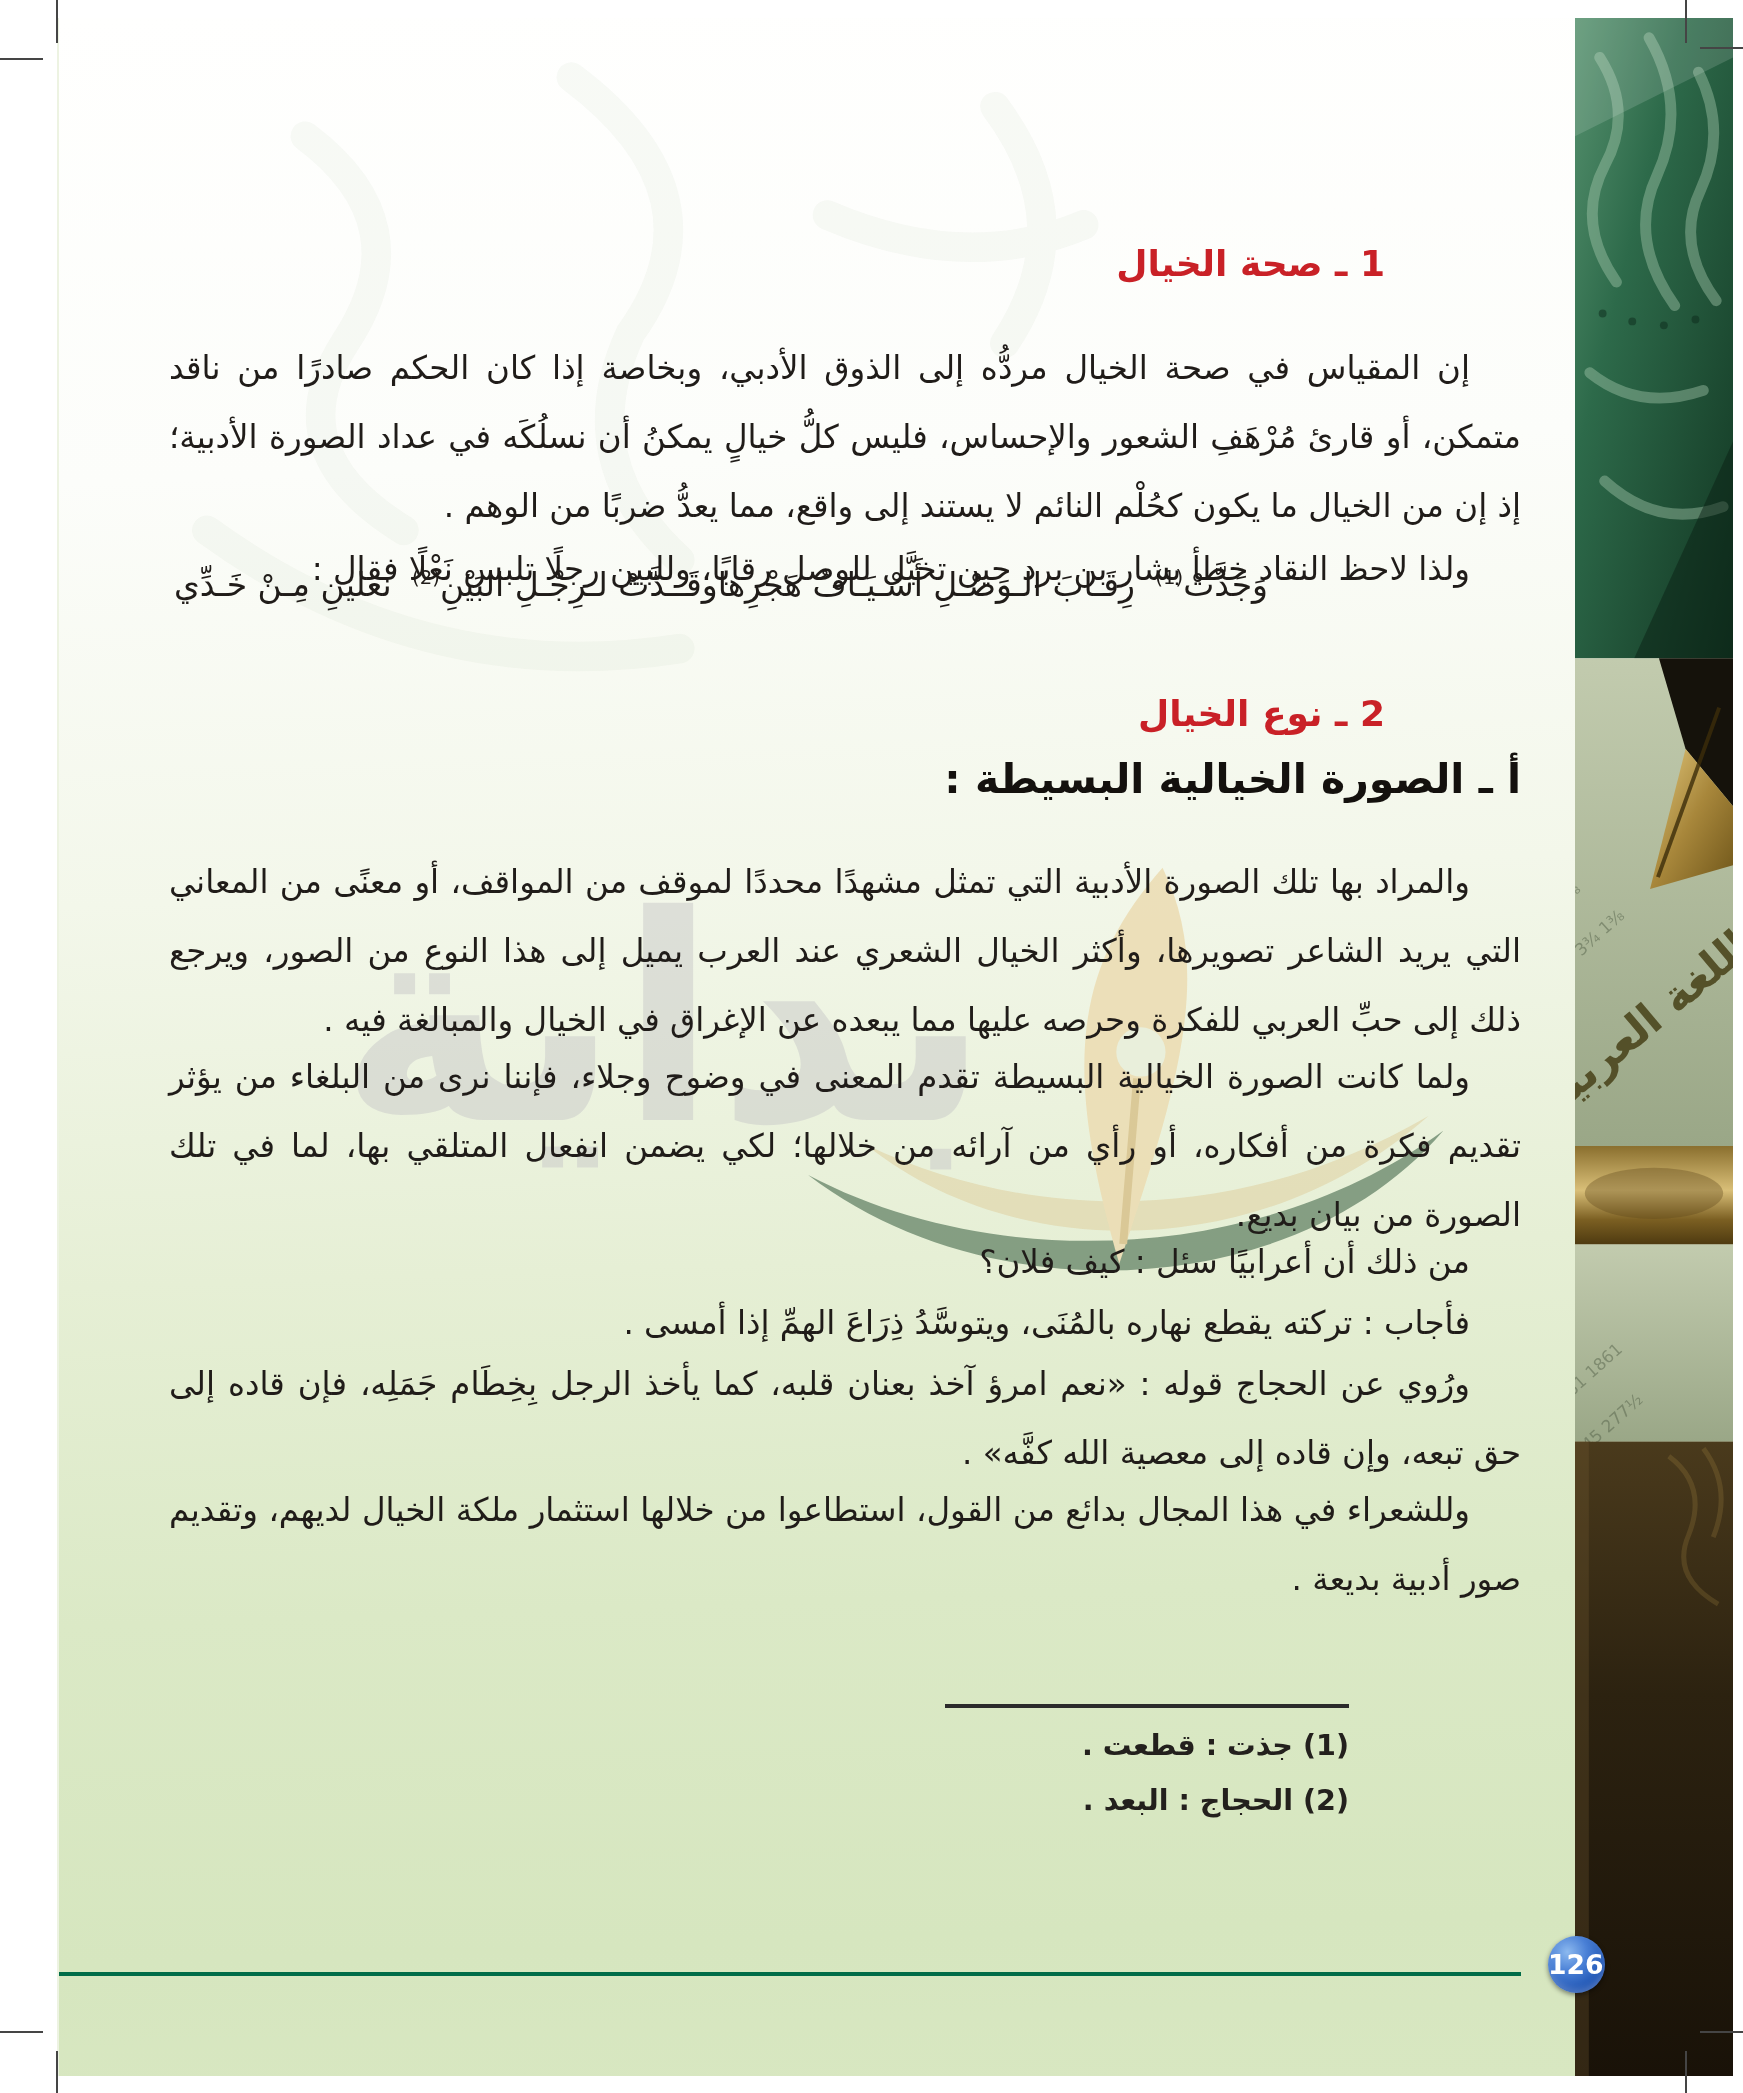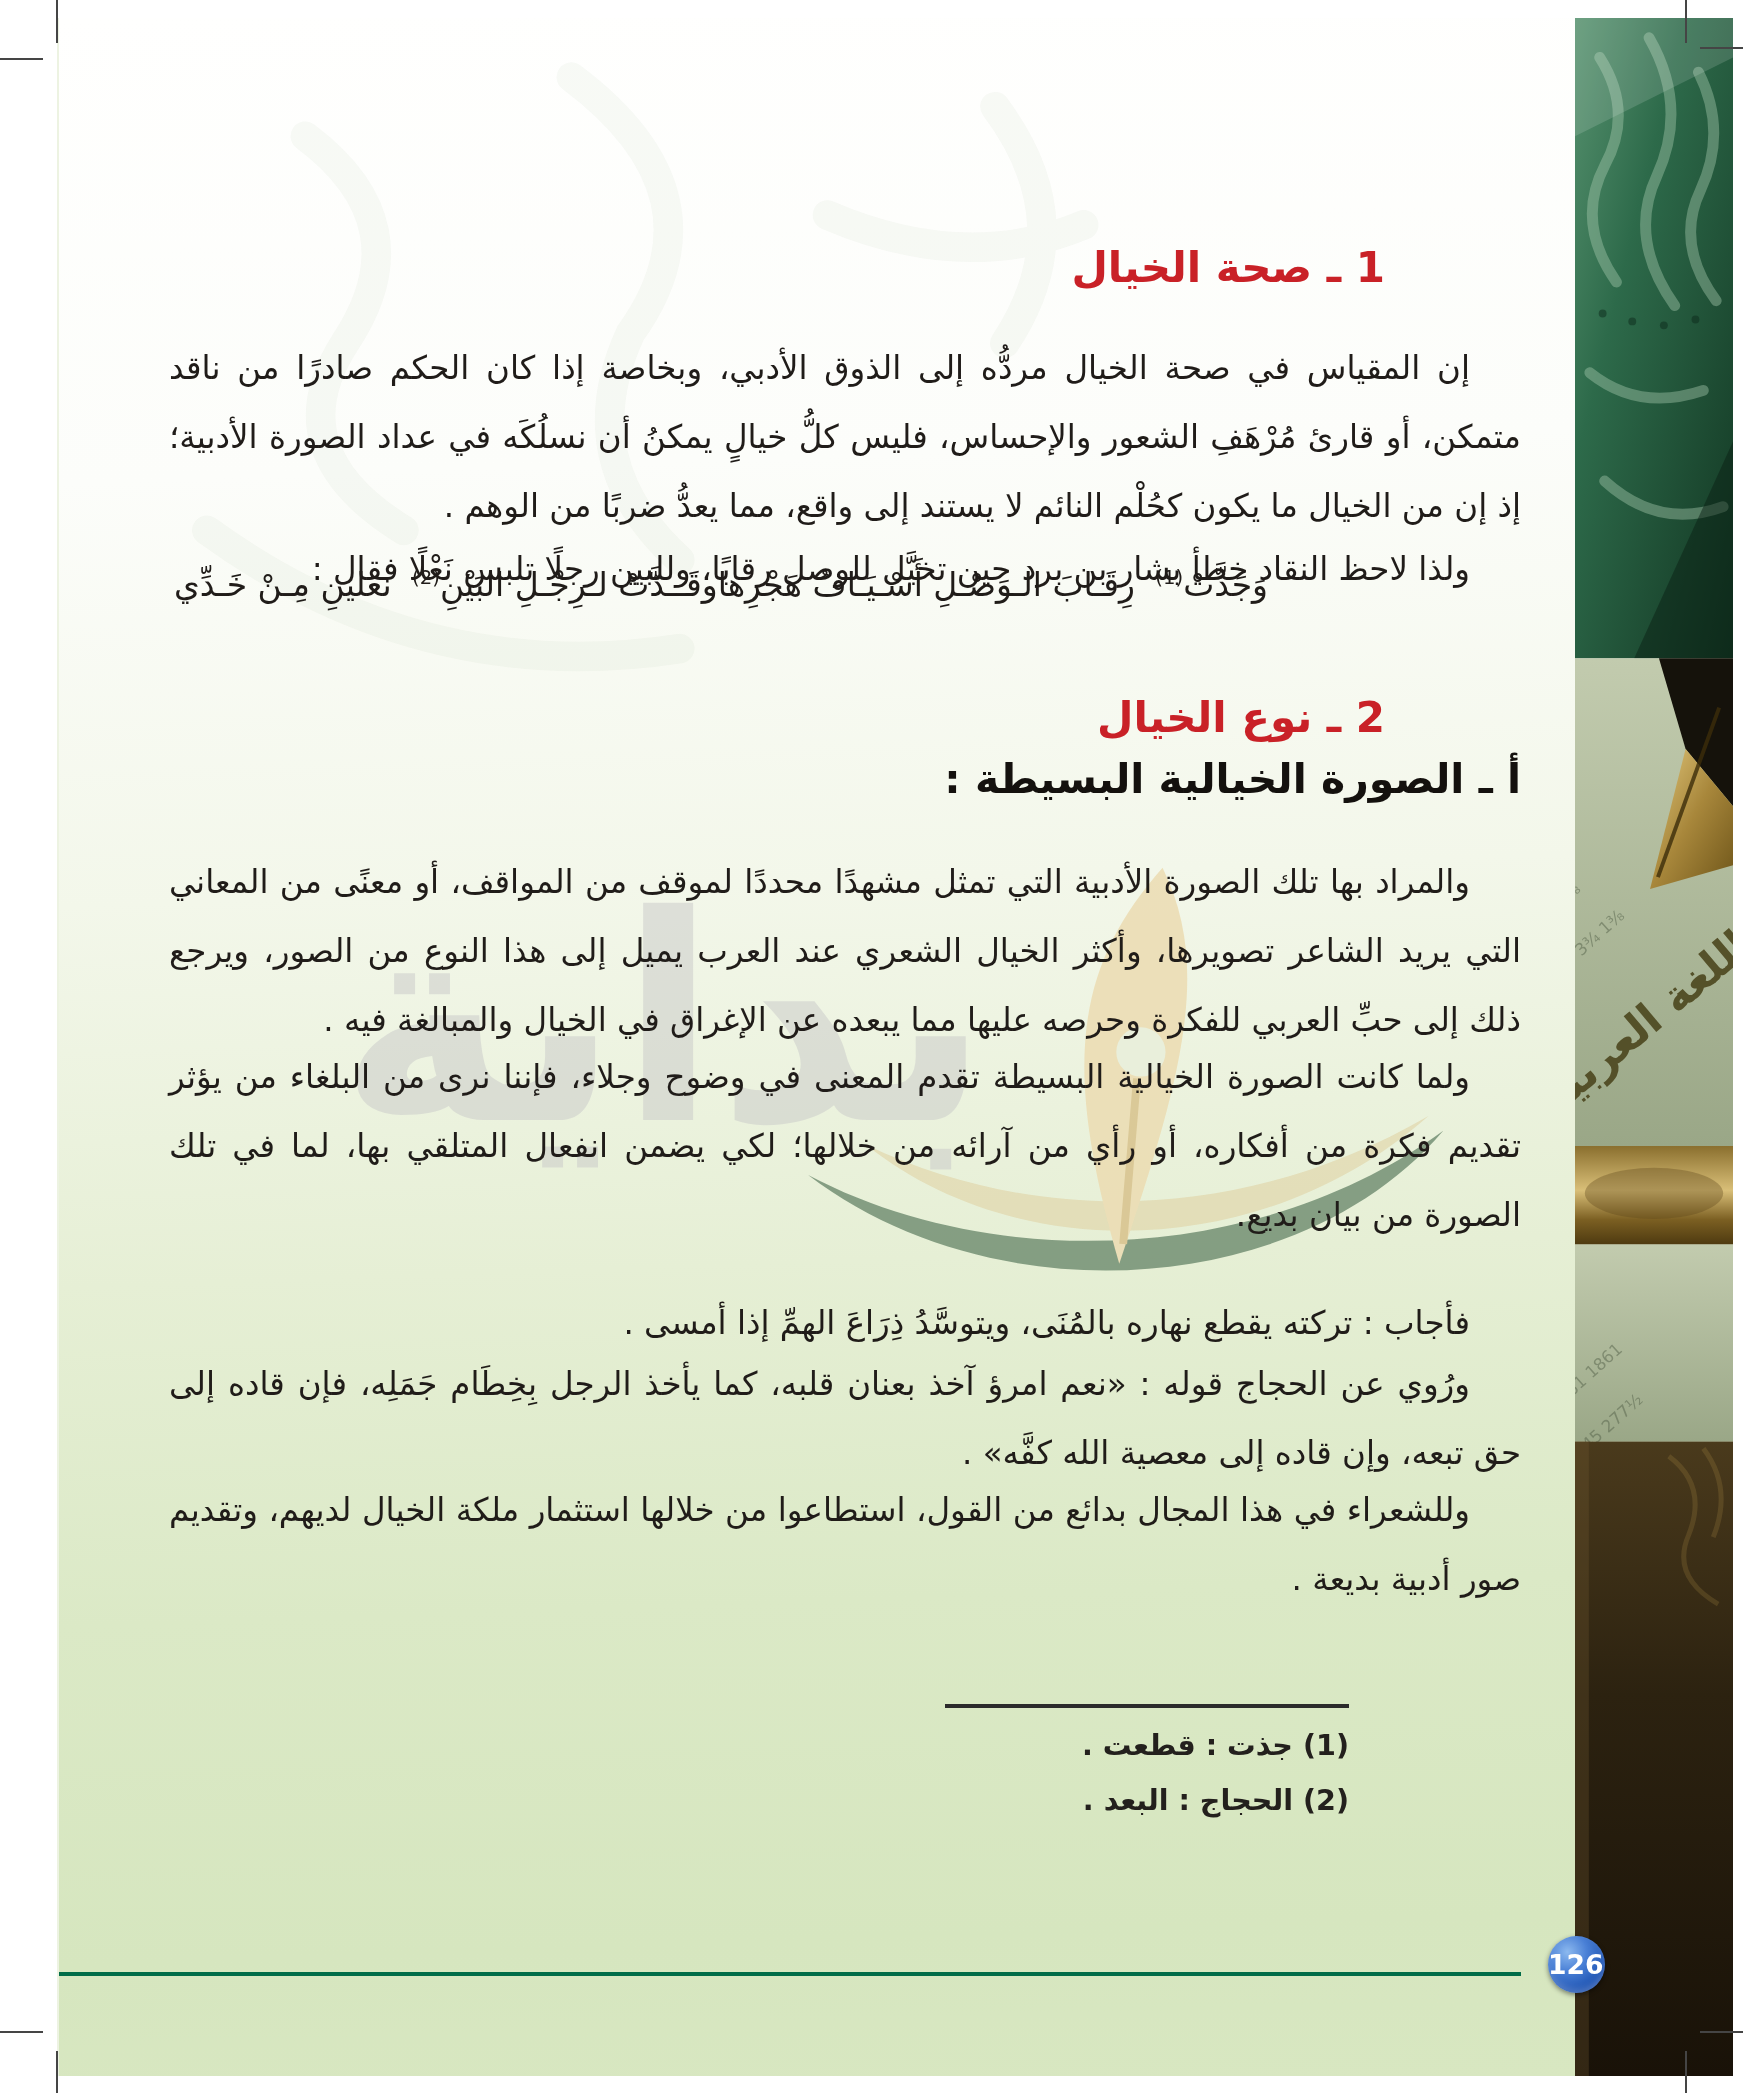--- a/index.html
+++ b/index.html
@@ -19,21 +19,21 @@
            color:#c9c9c9;opacity:.5;direction:rtl;}
   .wm-pen{position:absolute;left:690px;top:832px;width:709px;height:463px;z-index:1;opacity:.85;}
   .wm-url{position:absolute;left:163px;top:1182px;width:1049px;z-index:1;
           display:flex;align-items:center;justify-content:space-between;direction:ltr;}
   .wm-url .en{font-size:46px;color:#bcbcbc;letter-spacing:8.9px;font-weight:bold;}
   .wm-url .sep{font-size:45px;color:#c3cdb4;}
   .wm-url .ar{font-size:43px;color:#aebf9a;font-weight:bold;}
   
   .content{position:absolute;inset:0;z-index:2;}
   .h-red{position:absolute;left:110px;width:1352px;direction:rtl;text-align:right;
-         padding-right:136px;font-size:42px;font-weight:bold;color:#c92127;box-sizing:border-box;}
+         padding-right:136px;font-size:36px;font-weight:bold;color:#c92127;box-sizing:border-box;}
   .h-sub{position:absolute;left:110px;width:1352px;direction:rtl;text-align:right;
          font-size:41px;font-weight:bold;color:#14110e;}
   .para{position:absolute;left:110px;width:1352px;direction:rtl;text-align:justify;
         font-size:32.5px;line-height:69px;color:#201c19;text-indent:51px;}
   .verse{position:absolute;left:135px;width:1074px;top:547px;display:flex;
          justify-content:space-between;direction:rtl;font-size:33px;color:#201c19;}
   .hemi{white-space:nowrap;}
   .hemi sup{font-size:19.7px;}
   .hemi .rest{margin-right:9.9px;}
   .fn-rule{position:absolute;left:886px;top:1686px;width:404px;height:3.9px;background:#2b2b2b;}
@@ -97,20 +97,21 @@
         <div class="hemi">
           <span>وقَــدَّتْ لـرِجْـلِ البَيْنِ</span><sup>(2)</sup>
           <span class="rest">نعلينِ مِـنْ خَـدِّي</span>
         </div>
       </div>
 
       <div class="h-red" style="top:675px;">2 ـ نوع الخيال</div>
       <div class="h-sub" style="top:737px;">أ ـ الصورة الخيالية البسيطة :</div>
       <p class="para" style="top:798px;">والمراد بها تلك الصورة الأدبية التي تمثل مشهدًا محددًا لموقف من المواقف، أو معنًى من المعاني التي يريد الشاعر تصويرها، وأكثر الخيال الشعري عند العرب يميل إلى هذا النوع من الصور، ويرجع ذلك إلى حبِّ العربي للفكرة وحرصه عليها مما يبعده عن الإغراق في الخيال والمبالغة فيه .</p>
       <p class="para" style="top:993px;">ولما كانت الصورة الخيالية البسيطة تقدم المعنى في وضوح وجلاء، فإننا نرى من البلغاء من يؤثر تقديم فكرة من أفكاره، أو رأي من آرائه من خلالها؛ لكي يضمن انفعال المتلقي بها، لما في تلك الصورة من بيان بديع.</p>
+      <p class="para" style="top:1178px;">من ذلك أن أعرابيًا سئل : كيف فلان؟</p>
       <p class="para" style="top:1239px;">فأجاب : تركته يقطع نهاره بالمُنَى، ويتوسَّدُ ذِرَاعَ الهمِّ إذا أمسى .</p>
       <p class="para" style="top:1300px;">ورُوي عن الحجاج قوله : «نعم امرؤ آخذ بعنان قلبه، كما يأخذ الرجل بِخِطَام جَمَلِه، فإن قاده إلى حق تبعه، وإن قاده إلى معصية الله كفَّه» .</p>
       <p class="para" style="top:1426px;">وللشعراء في هذا المجال بدائع من القول، استطاعوا من خلالها استثمار ملكة الخيال لديهم، وتقديم صور أدبية بديعة .</p>
 
       <div class="fn-rule"></div>
       <div class="footnote fn-1">
         <span>(1)</span>
         <span>جذت : قطعت .</span>
       </div>
       <div class="footnote fn-2">

